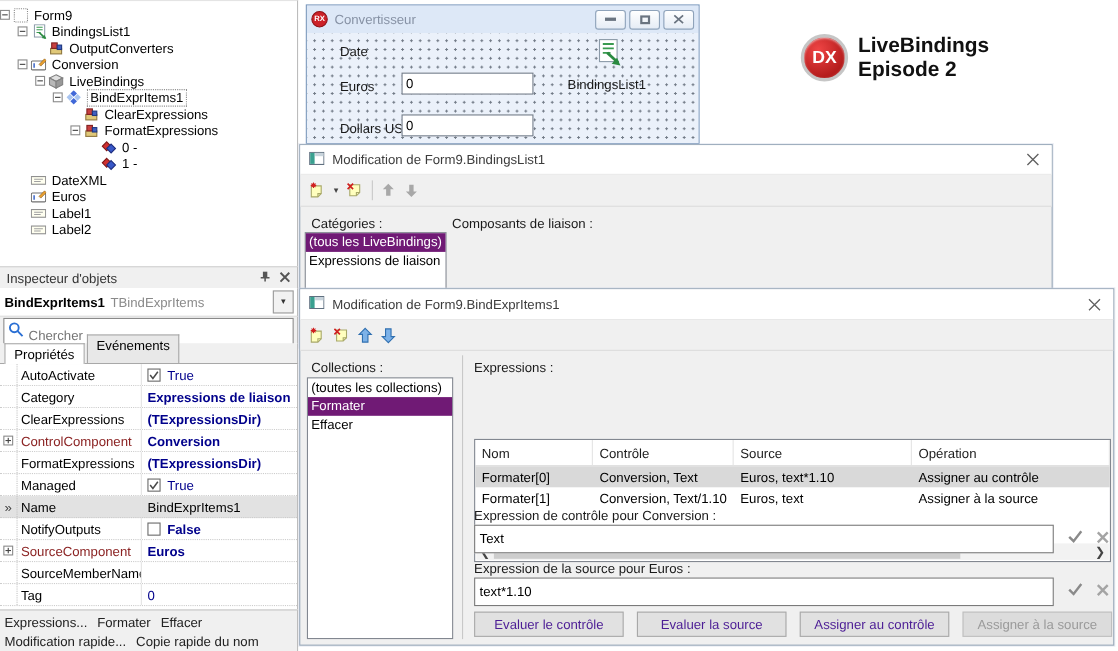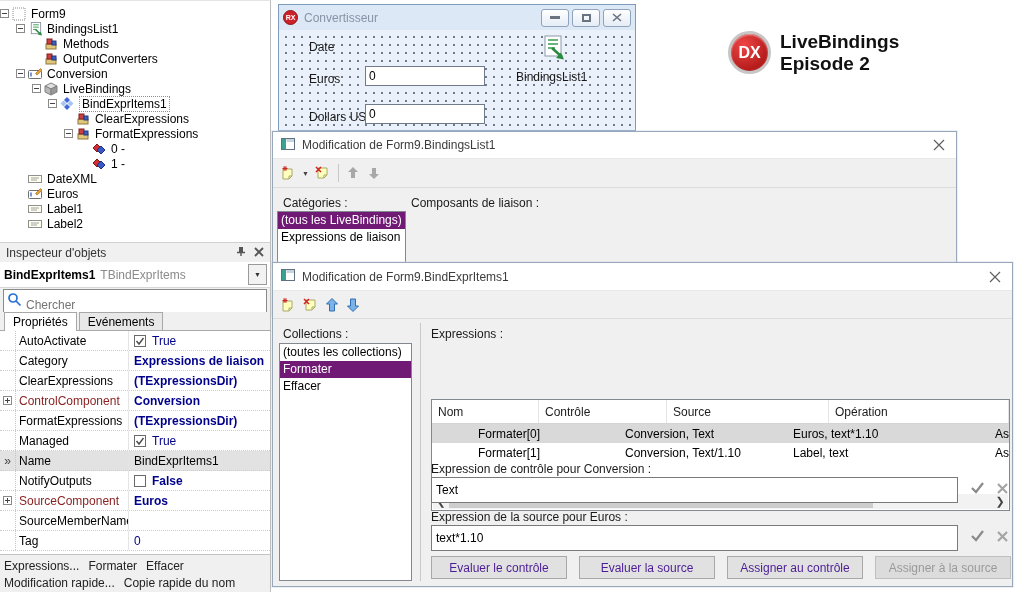--- a/index.html
+++ b/index.html
@@ -20,21 +20,21 @@
   
   #oi-header { left:0; top:242px; width:271px; height:20px; background:#f0f0f0; border-top:1px solid #d0d0d0; border-right:1px solid #bcbcbc; display:flex; align-items:center; padding:0 6px; color:#333; }
   #oi-header .sp { flex:1; }
   #oi-combo { left:0; top:262px; width:271px; height:26px; background:#fff; border-right:1px solid #bcbcbc; border-bottom:1px solid #d8d8d8; display:flex; align-items:center; padding:0 4px; }
   #oi-combo .otype { color:#8a8a8a; margin-left:5px; }
   .dd-btn { position:absolute; right:3px; top:2px; width:19px; height:21px; background:#f2f2f2; border:1px solid #9a9a9a; display:flex; align-items:center; justify-content:center; font-size:7px; color:#333; }
   #oi-search { left:0; top:288px; width:271px; height:24px; border-right:1px solid #bcbcbc; padding:1px 3px; background:#f0f0f0; }
   #oi-search input { width:100%; height:32px; border:1px solid #8a8a8a; padding:0 4px 0 22px; font:12px "Liberation Sans", sans-serif; color:#333; background:#fff; }
   #oi-search .mag { position:absolute; left:7px; top:4px; }
   #oi-tabs { left:0; top:312px; width:271px; height:19px; border-right:1px solid #bcbcbc; border-bottom:1px solid #a8a8a8; display:flex; align-items:flex-end; padding-left:4px; background:#f0f0f0; }
-  .tab { padding:2px 8px 1px; border:1px solid #a8a8a8; border-bottom:none; background:#e8e8e8; margin-right:2px; height:18px; }
+  .tab { padding:2px 8px 1px; border:1px solid #a8a8a8; border-bottom:none; background:#e8e8e8; margin-right:2px; height:26px; }
   .tab.active { background:#fff; position:relative; top:1px; height:19px; }
   #oi-grid { left:0; top:331px; width:271px; height:223px; background:#fff; border-right:1px solid #bcbcbc; }
   .prow { display:flex; align-items:center; height:20px; border-bottom:1px dotted #cccccc; }
   .prow.sel { background:#e2e2e2; }
   .pg-gutter { width:16px; flex:none; height:100%; border-right:1px dotted #c4c4c4; display:flex; align-items:center; justify-content:center; color:#404040; }
   .pg-plus { width:9px; height:9px; border:1px solid #8a8a8a; background:#fff; position:relative; }
   .pg-plus::after { content:""; position:absolute; left:1px; top:3px; width:5px; height:1px; background:#444; }
   .pg-plus::before { content:""; position:absolute; left:3px; top:1px; width:1px; height:5px; background:#444; }
   .pg-name { width:112px; flex:none; padding-left:3px; overflow:hidden; white-space:nowrap; }
   .pg-val { flex:1; padding-left:5px; border-left:1px solid #e4e4e4; height:100%; display:flex; align-items:center; overflow:hidden; white-space:nowrap; }
@@ -67,21 +67,21 @@
   .dlg-tools { height:29px; display:flex; align-items:center; padding:0 7px; border-bottom:1px solid #dcdcdc; background:#f0f0f0; }
   .tbi { margin-right:5px; display:flex; align-items:center; }
   .tsep { width:1px; height:18px; background:#c8c8c8; margin:0 6px 0 2px; }
   .lstbox { background:#fff; border:1px solid #828790; }
   .litem { height:17px; line-height:17px; padding:0 3px; white-space:nowrap; overflow:hidden; }
   .litem.sel { background:#701a75; color:#fff; }
   .gridbox { background:#fff; border:1px solid #828790; position:relative; overflow:hidden; }
   .ghead { display:flex; border-bottom:1px solid #d4d4d4; color:#1c1c1c; }
   .ghead .gc { border-right:1px solid #e4e4e4; padding:5px 6px 4px; }
   .grow { display:flex; }
-  .grow .gc { padding:2px 6px; white-space:nowrap; overflow:hidden;margin-left:40px; }
+  .grow .gc { padding:2px 6px; white-space:nowrap; overflow:hidden; }
   .btn { height:23px; background:#e1e1e1; border:1px solid #a8a8a8; font:12px "Liberation Sans", sans-serif; color:#4c1d95; display:flex; align-items:center; justify-content:center; }
   .btn.disabled { background:#dcdcdc; border-color:#bfbfbf; color:#9a9a9a; }
   .xedit { height:24px; border:1px solid #7a7a7a; background:#fff; font:12px "Liberation Sans", sans-serif; padding:12px 4px; }
   .flabel { color:#1a1a1a; white-space:nowrap; }
 
   
   .hscroll { position:absolute; left:1px; right:1px; bottom:1px; height:15px; background:#f2f2f2; display:flex; align-items:center; }
   .sarrow { width:16px; height:15px; display:flex; align-items:center; justify-content:center; color:#444; font-size:11px; }
   .sthumb { height:13px; background:#cdcdcd; }
 </style>
@@ -100,29 +100,20 @@
     </div>
     <div class="trow" style="padding-left:16px">
       <span class="texp"></span>
       <span class="ticon"><svg width="15" height="14" viewBox="0 0 16 15">
             <rect x="3.5" y="0.5" width="10" height="12" fill="#fff" stroke="#8a9aa8"></rect>
             <path d="M5.5 3h6M5.5 5.5h6M5.5 8h4" stroke="#3a9a50" stroke-width="1"></path>
             <path d="M8 8l6 5.5" stroke="#2a8a40" stroke-width="1.6"></path>
             <path d="M15 14.5l-4.5-1 3-3z" fill="#2a8a40"></path>
           </svg></span>
       <span class="tlabel">BindingsList1</span>
-    </div>
-    <div class="trow" style="padding-left:32px">
-      <span class="texp-spacer"></span>
-      <span class="ticon"><svg width="14" height="14">
-            <rect x="2" y="7" width="10" height="5" fill="#e0c878" stroke="#907840"></rect>
-            <rect x="3" y="2" width="5" height="5" fill="#c84040" stroke="#802020"></rect>
-            <rect x="8" y="4" width="4" height="4" fill="#4060c0" stroke="#203880"></rect>
-          </svg></span>
-      <span class="tlabel">Methods</span>
     </div>
     <div class="trow" style="padding-left:32px">
       <span class="texp-spacer"></span>
       <span class="ticon"><svg width="14" height="14">
             <rect x="2" y="7" width="10" height="5" fill="#e0c878" stroke="#907840"></rect>
             <rect x="3" y="2" width="5" height="5" fill="#c84040" stroke="#802020"></rect>
             <rect x="8" y="4" width="4" height="4" fill="#4060c0" stroke="#203880"></rect>
           </svg></span>
       <span class="tlabel">OutputConverters</span>
     </div>
@@ -513,21 +504,21 @@
       </div>
       <div class="grow" style="background:#d9d9d9;height:19px;align-items:center">
         <span class="gc" style="width:107px">Formater[0]</span>
         <span class="gc" style="width:128px">Conversion, Text</span>
         <span class="gc" style="width:162px">Euros, text*1.10</span>
         <span class="gc" style="flex:1">Assigner au contrôle</span>
       </div>
       <div class="grow" style="height:19px;align-items:center">
         <span class="gc" style="width:107px">Formater[1]</span>
         <span class="gc" style="width:128px">Conversion, Text/1.10</span>
-        <span class="gc" style="width:162px">Label, text</span>
+        <span class="gc" style="width:162px">Euros, text</span>
         <span class="gc" style="flex:1">Assigner à la source</span>
       </div>
       <div class="hscroll">
         <span class="sarrow">❮</span>
         <span class="sthumb" style="width:424px"></span>
         <span class="sarrow" style="margin-left:auto">❯</span>
       </div>
     </div>
 
     <span class="abs flabel" style="left:158px;top:199px">Expression de contrôle pour Conversion :</span>

